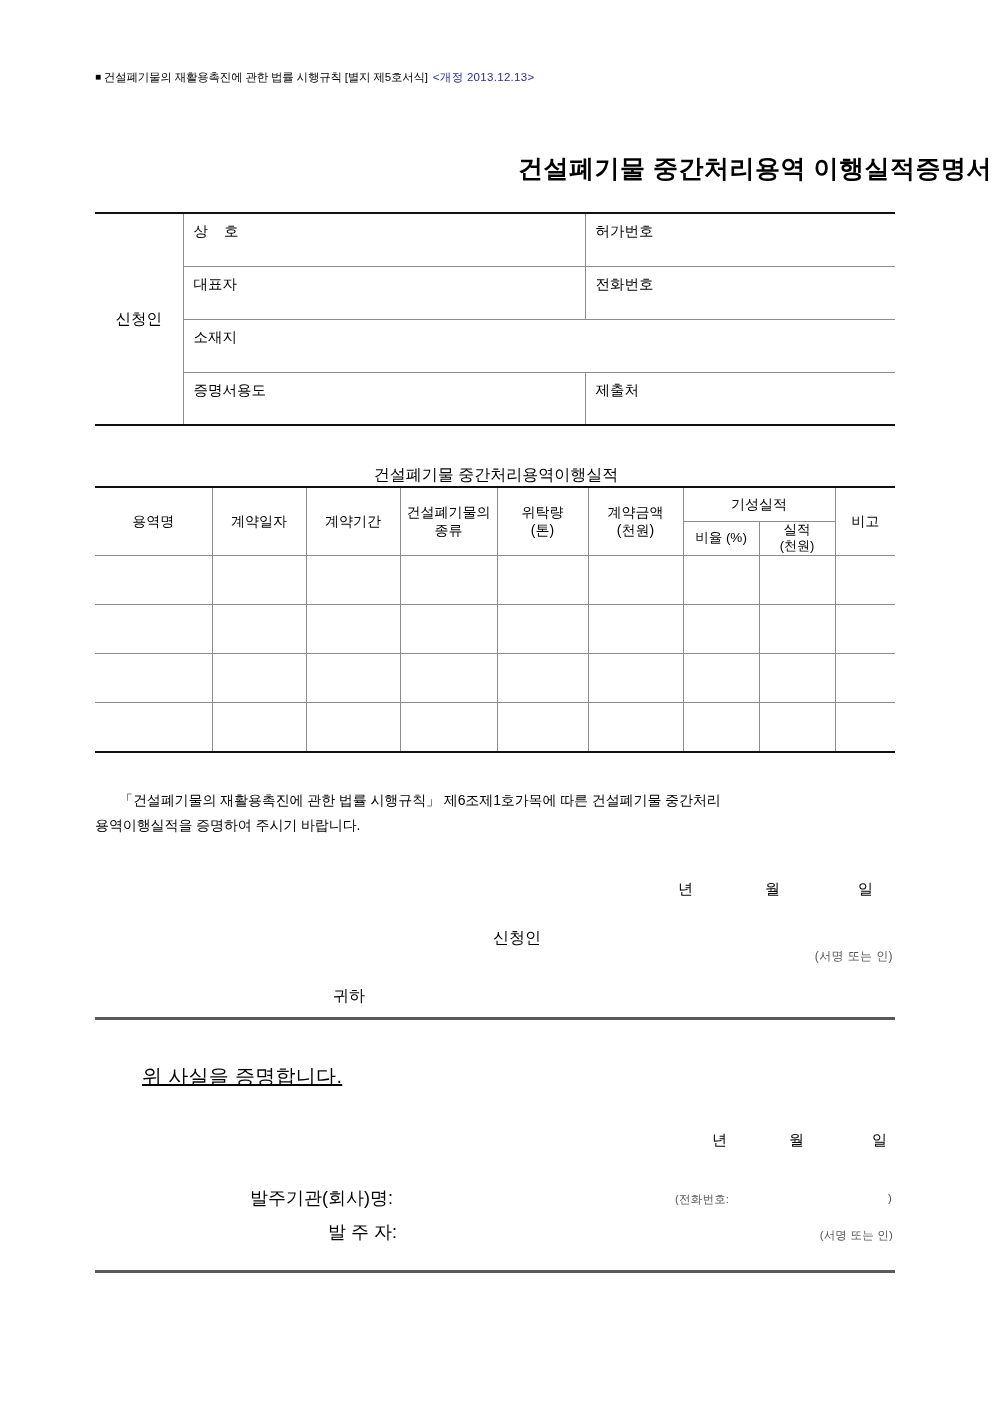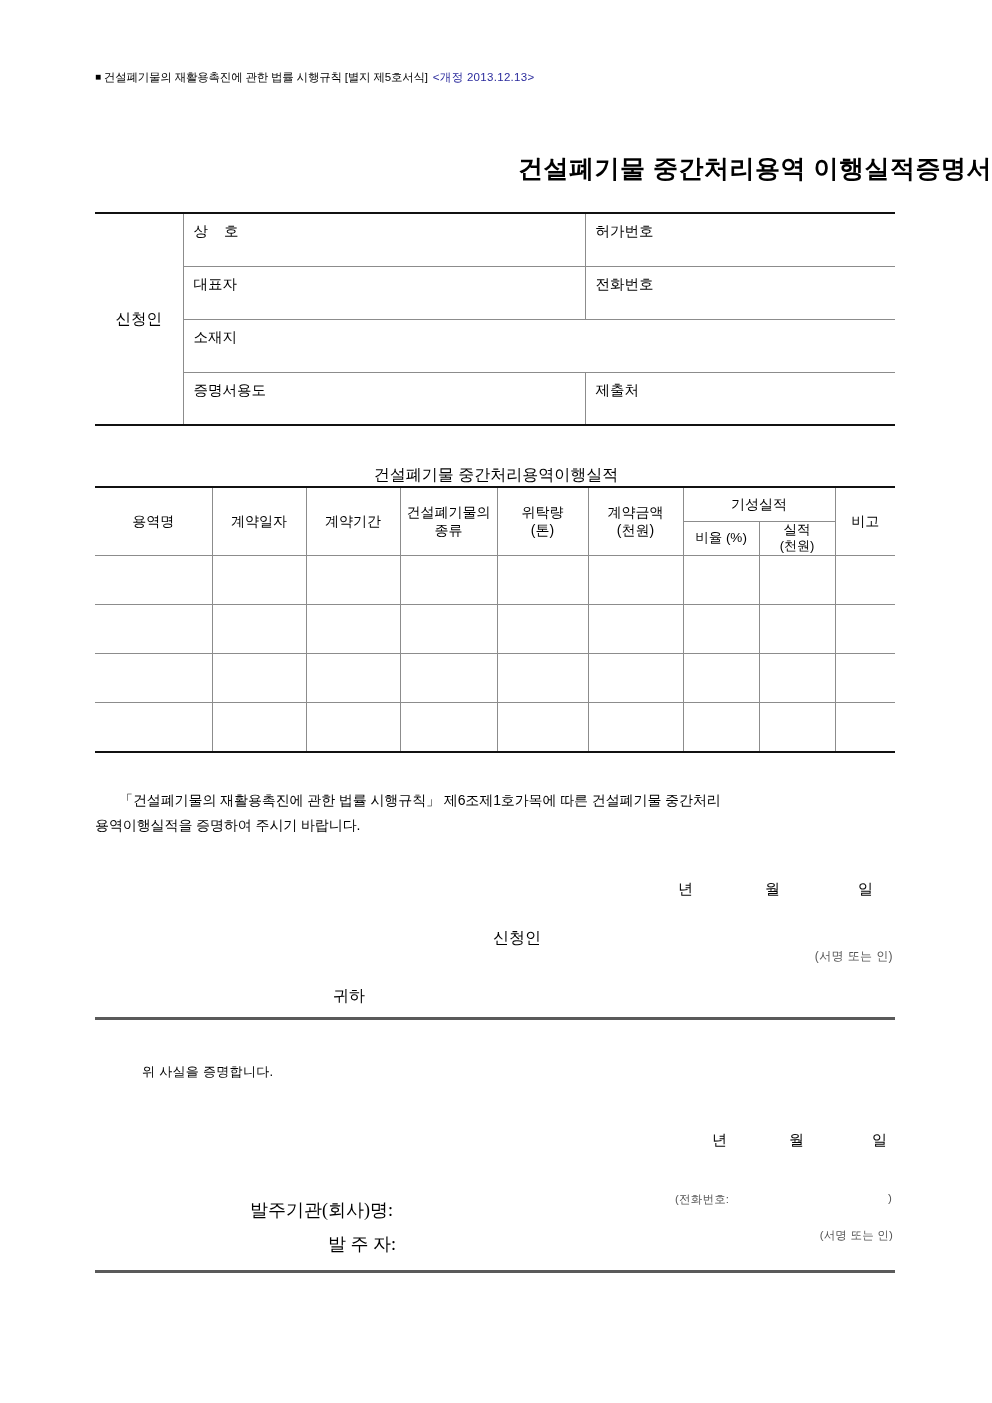--- a/index.html
+++ b/index.html
@@ -217,22 +217,23 @@
     width: 800px;
     height: 0;
     border-top: 3px solid #5a5a5a;
   }
 
   
   .certify-text {
     position: absolute;
     left: 142px;
     top: 1063px;
-    font-size: 13px;
+    font-size: 20px;
     letter-spacing: 0.3px;
+    text-decoration: underline;
   }
 
   .date-line-2 {
     position: absolute;
     left: 95px;
     top: 1131px;
     width: 800px;
     font-size: 15px;
     text-align: right;
   }
@@ -247,23 +248,22 @@
     width: 800px;
     font-size: 18px;
   }
   .orderer-row {
     position: relative;
     height: 34px;
   }
   .orderer-row .label {
     position: absolute;
     left: 155px;
-    top: 12px;
+    top: 0;
     white-space: nowrap;
-    font-family: Liberation Serif, serif;
   }
   .orderer-row .label.indent2 { left: 233px; }
   .orderer-row .note {
     position: absolute;
     top: 6px;
     font-size: 11.5px;
     color: #555;
     letter-spacing: 0.2px;
   }
   .orderer-row .note.tel { left: 580px; }

